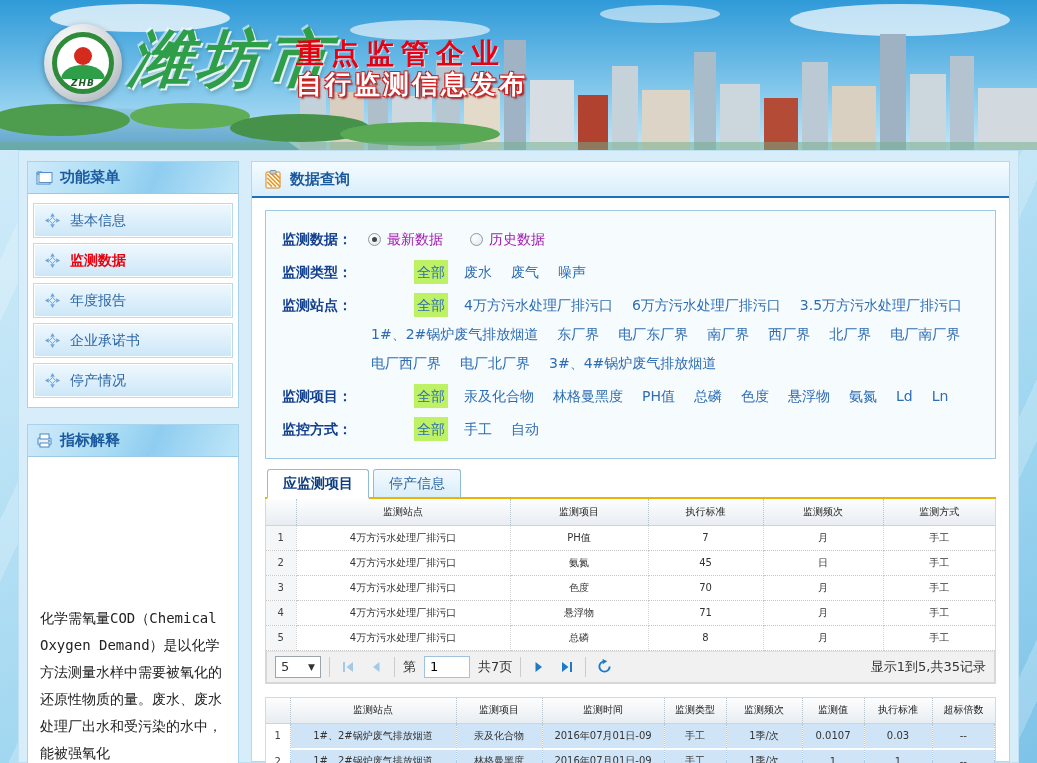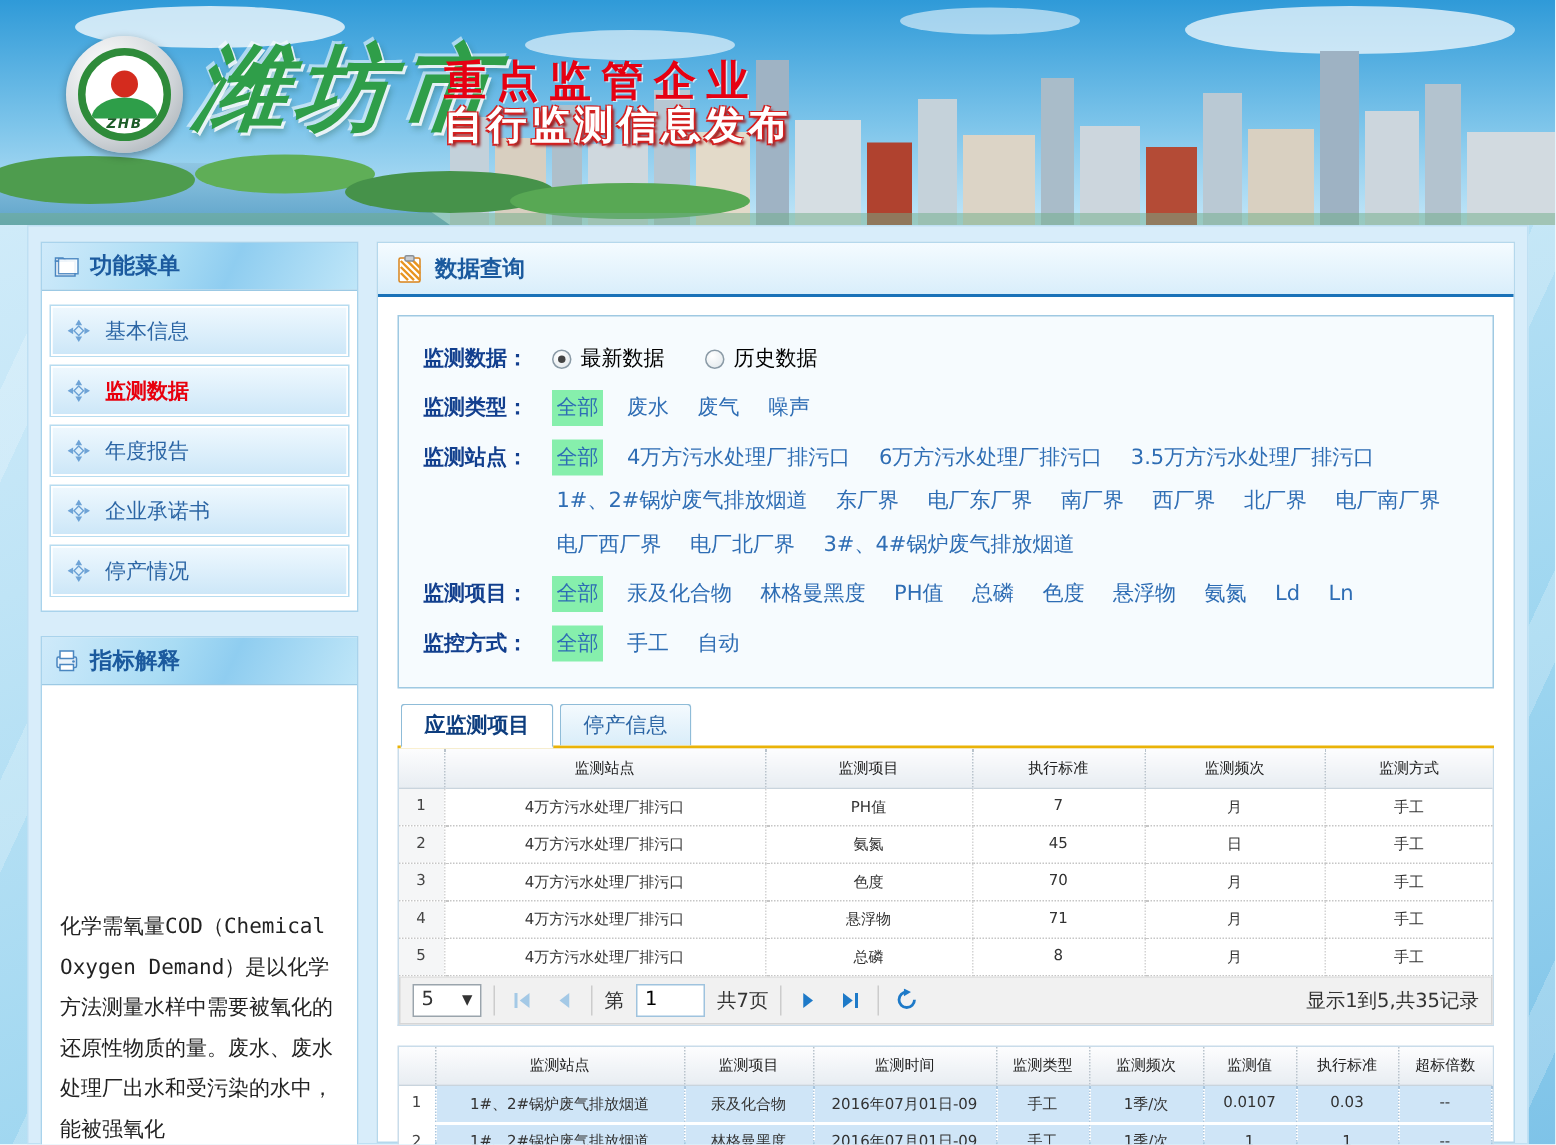--- a/index.html
+++ b/index.html
@@ -61,22 +61,22 @@
   .section-header { height:36px; display:flex; align-items:center; gap:9px;
     background: linear-gradient(#f4fbff, #d9eefb); border-bottom:2px solid #1a72b8;
     margin:0 -13px; padding:0 13px; color:#1b5a9e; font-weight:bold; font-size:15px; }
 
   
   .filter-box { margin-top:12px; border:1px solid #9fc9e2; background:#f6fbfe; padding:12px 16px 8px 16px; }
   .filter-row { display:flex; margin:4px 0 9px 0; font-size:14px; line-height:24px; }
   .filter-label { width:86px; flex:none; font-weight:bold; color:#123f8e; white-space:nowrap; }
   .filter-opts { flex:1; display:flex; flex-wrap:wrap; column-gap:13px; row-gap:5px; align-items:center; }
   .opt { color:#2e6db4; text-decoration:none; white-space:nowrap; cursor:pointer; padding:0 3px; }
-  .opt.sel { background:#86efac; }
-  .radio-opt { display:flex; align-items:center; gap:6px; color:#000000; cursor:pointer; margin-right:14px; }
+  .opt.sel { background:#bef264;margin-left:46px; }
+  .radio-opt { display:flex; align-items:center; gap:6px; color:#a21caf; cursor:pointer; margin-right:14px; }
   .radio-dot { width:13px; height:13px; border-radius:50%; border:1px solid #8a9aa6;
     background: radial-gradient(circle at 35% 30%, #ffffff, #dfe6ea); position:relative; }
   .radio-dot.checked::after { content:""; position:absolute; left:3px; top:3px; width:5px; height:5px;
     border-radius:50%; background:#444; }
 
   
   .tabs { margin-top:10px; border-bottom:2px solid #eab308; display:flex; gap:4px; padding-left:2px; }
   .tab { padding:5px 15px 4px 15px; font-size:14px; color:#2c66a5; cursor:pointer;
     border:1px solid #8fbcd8; border-bottom:none; border-radius:3px 3px 0 0;
     background: linear-gradient(#f4fafe, #d9edf9); }

